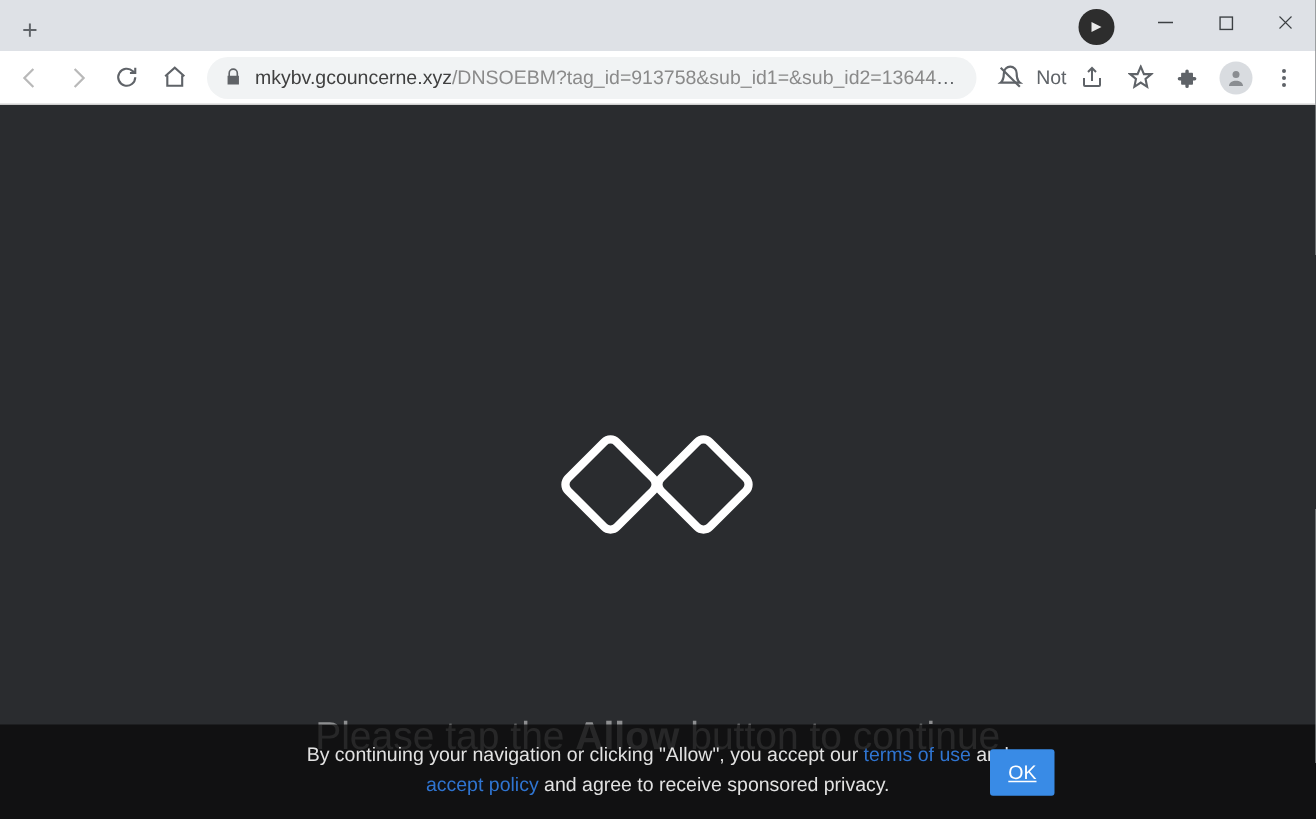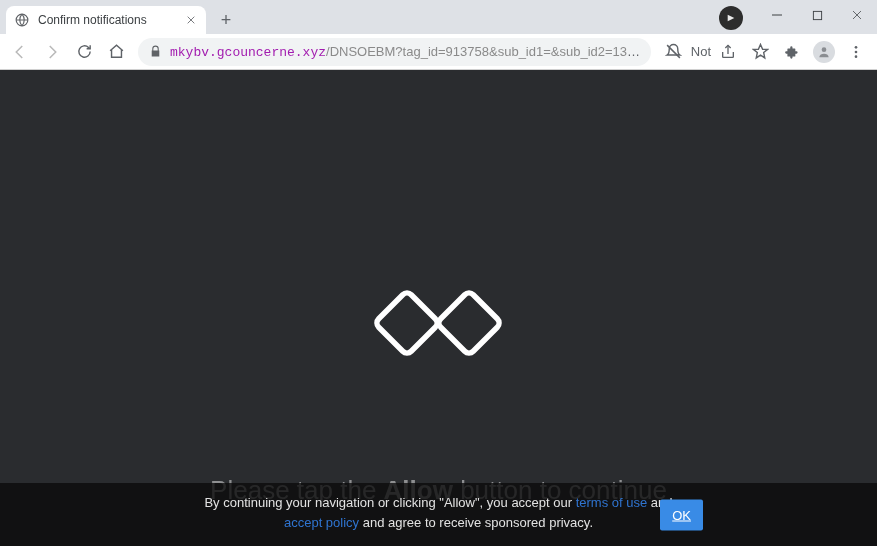--- a/index.html
+++ b/index.html
@@ -91,21 +91,21 @@
     align-items:center;
     padding: 0 10px;
     gap: 8px;
     font-size: 13px;
     color:#606367;
     margin: 0 4px;
     overflow: hidden;
   }
   .omnibox .secure { width:14px;height:14px;display:flex;align-items:center;justify-content:center;color:#606367; flex-shrink:0;}
   .url-display { flex:1; white-space:nowrap; overflow:hidden; text-overflow:ellipsis; }
-  .url-display .domain { color:#a21caf;font-family:Liberation Mono, monospace; }
+  .url-display .domain { color:#404040; }
   .url-display .path { color:#8a8a8a; }
   .right-icons { display:flex; align-items:center; gap:2px;justify-content:flex-end; }
   .right-icons .tool-btn { width:30px; }
   .not-badge { font-size:13px; color:#5f6368; }
 
   .avatar-circle{ width:22px;height:22px;border-radius:50%;background:#d9dce0;display:flex;align-items:center;justify-content:center; }
 
   
   .content {
     position: relative;
@@ -160,34 +160,20 @@
     font-size:13px;
     border-radius:2px;
     cursor:pointer;
     text-decoration:underline;
   }
 </style>
 </head>
 <body>
 
 <div class="titlebar">
-  <div class="tab">
-    <span class="favicon">
-      <svg width="14" height="14" viewBox="0 0 24 24" fill="none" stroke="currentColor" stroke-width="2">
-          <circle cx="12" cy="12" r="10"></circle>
-          <path d="M2 12h20M12 2a15 15 0 0 1 0 20M12 2a15 15 0 0 0 0 20"></path>
-        </svg>
-    </span>
-    <span class="tab-title">Confirm notifications</span>
-    <span class="tab-close">
-      <svg width="10" height="10" viewBox="0 0 24 24" stroke="currentColor" stroke-width="2">
-          <path d="M4 4l16 16M20 4L4 20"></path>
-        </svg>
-    </span>
-  </div>
   <div class="newtab">+</div>
 
   <div class="media-indicator">
     <svg width="10" height="10" viewBox="0 0 24 24" fill="#eaeaea">
         <path d="M4 4l16 8L4 20z"></path>
       </svg>
   </div>
 
   <div class="win-controls">
     <div class="win-btn">

